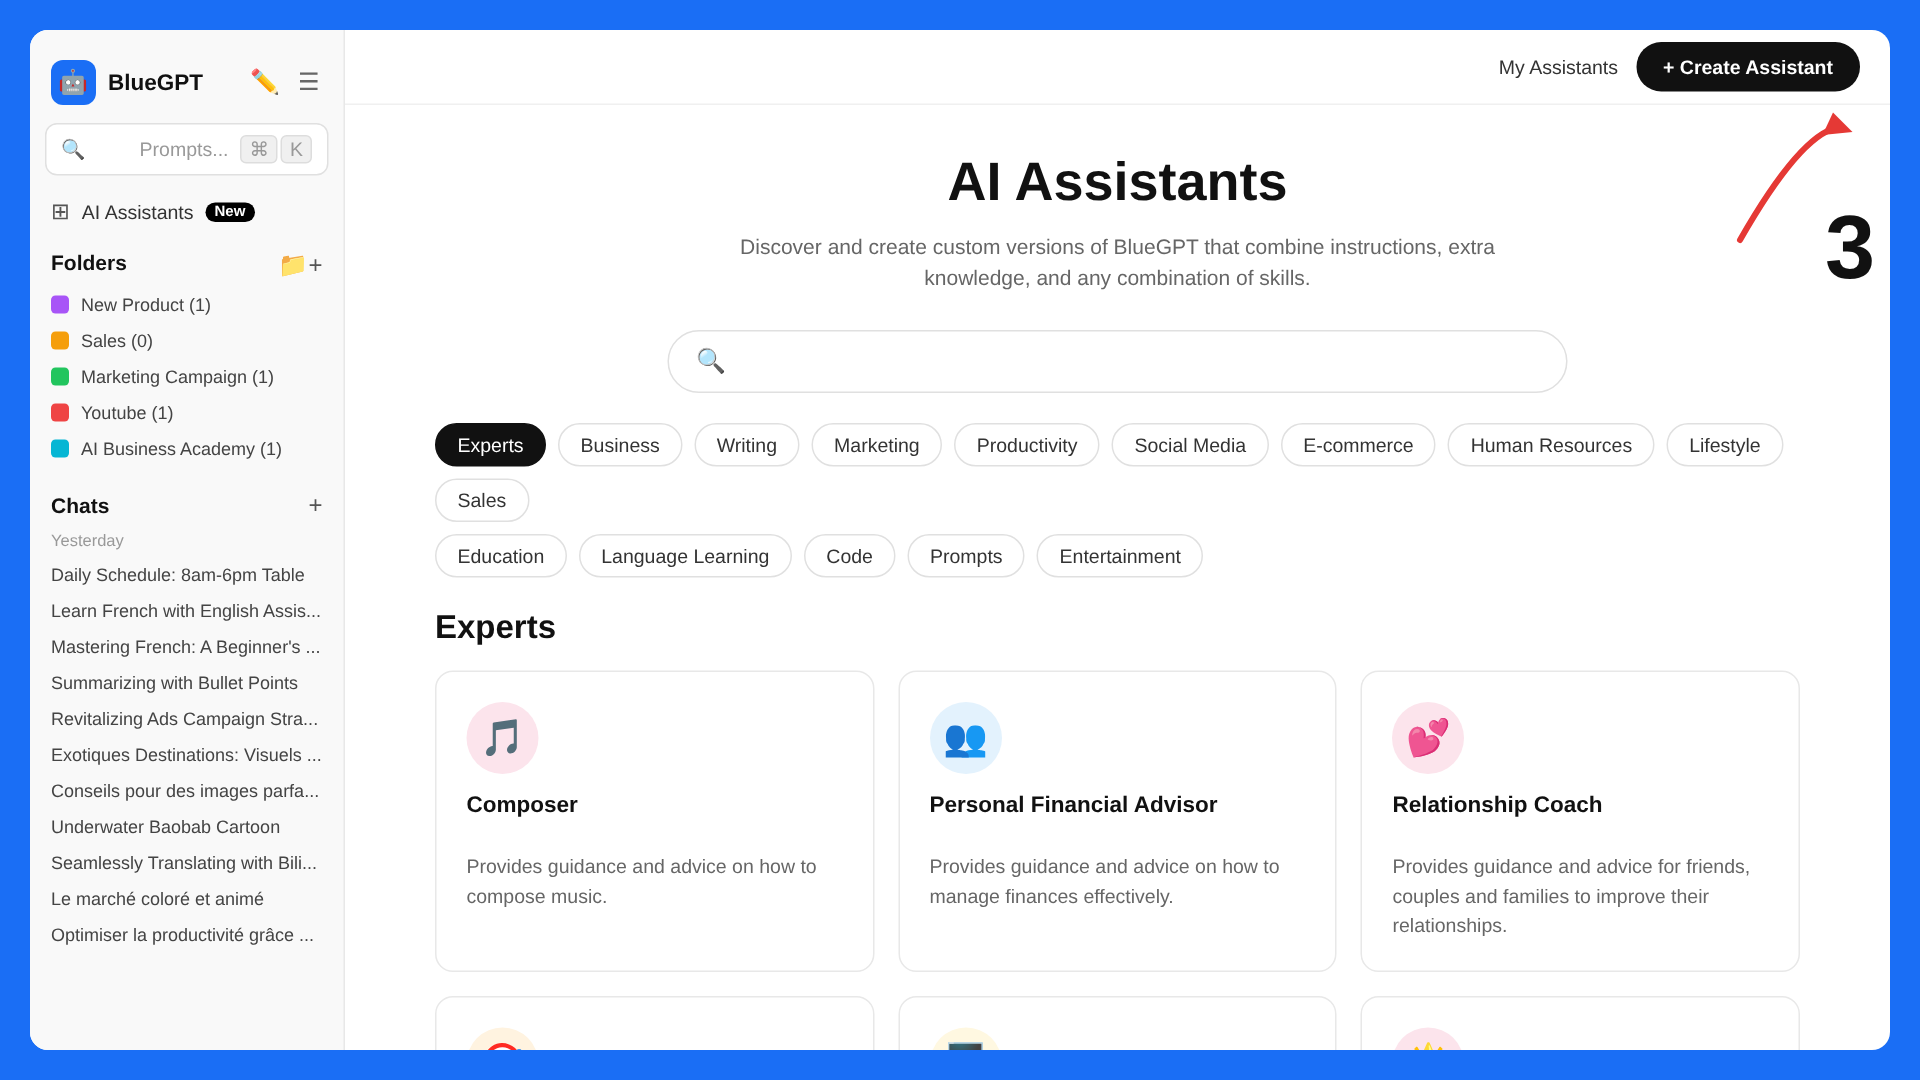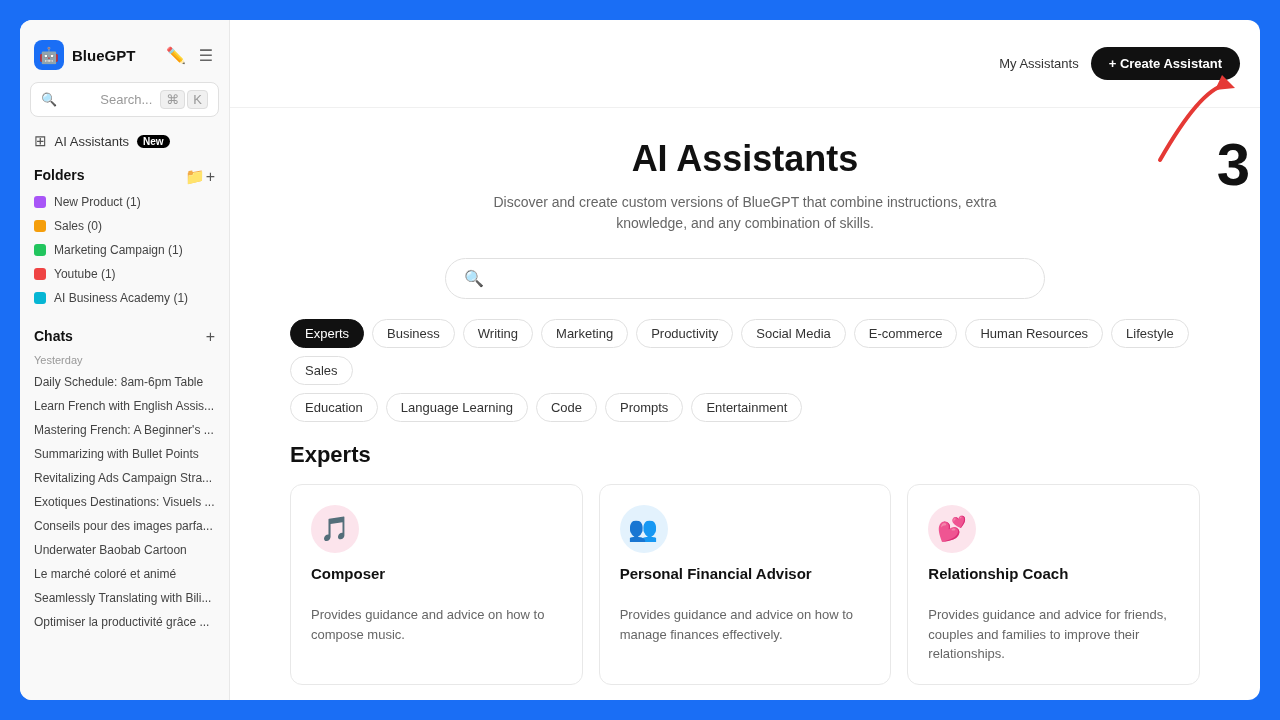--- a/index.html
+++ b/index.html
@@ -32,21 +32,21 @@
     .folder-dot { width: 12px; height: 12px; border-radius: 3px; flex-shrink: 0; }
     
     .chat-section { margin-top: 8px; }
     .chat-date-label { font-size: 11px; color: #999; padding: 4px 14px; }
     .chat-item { padding: 5px 14px; cursor: pointer; font-size: 12px; color: #444; white-space: nowrap; overflow: hidden; text-overflow: ellipsis; }
     
     
     .main-content { flex: 1; display: flex; flex-direction: column; overflow: hidden; }
     
     
-    .top-bar { display: flex; align-items: center; justify-content: flex-end; padding: 27px 20px; border-bottom: 1px solid #f0f0f0; gap: 12px; }
+    .top-bar { display: flex; align-items: center; justify-content: flex-end; padding: 8px 20px; border-bottom: 1px solid #f0f0f0; gap: 12px; }
     .my-assistants-btn { background: none; border: none; cursor: pointer; font-size: 13px; color: #333; font-weight: 500; }
     .create-btn { background: #111; color: white; border: none; border-radius: 20px; padding: 9px 18px; font-size: 13px; font-weight: 600; cursor: pointer; display: flex; align-items: center; gap: 6px; }
     
     
     .content-area { flex: 1; overflow-y: auto; padding: 30px 60px; }
     .page-title { text-align: center; font-size: 36px; font-weight: 800; color: #111; margin-bottom: 12px; }
     .page-subtitle { text-align: center; font-size: 14px; color: #666; line-height: 1.5; margin-bottom: 24px; }
     
     .search-bar { display: flex; align-items: center; gap: 10px; background: white; border: 1.5px solid #e0e0e0; border-radius: 24px; padding: 10px 18px; margin-bottom: 20px; max-width: 600px; margin-left: auto; margin-right: auto; }
     .search-bar input { border: none; outline: none; flex: 1; font-size: 14px; color: #333; }
@@ -82,21 +82,21 @@
         <span class="logo-text">BlueGPT</span>
       </div>
       <div class="sidebar-icons">
         <button class="sidebar-icon-btn">✏️</button>
         <button class="sidebar-icon-btn">☰</button>
       </div>
     </div>
 
     <div class="search-box">
       <span>🔍</span>
-      <span>Search...</span>
+      <span>Prompts...</span>
       <div class="search-kbd">
         <span class="kbd">⌘</span>
         <span class="kbd">K</span>
       </div>
     </div>
 
     <div class="nav-item">
       <span class="nav-icon">⊞</span>
       <span>AI Assistants</span>
       <span class="badge-new">New</span>
@@ -135,22 +135,22 @@
       </div>
       <div class="chat-date-label">Yesterday</div>
       <div class="chat-item">Daily Schedule: 8am-6pm Table</div>
       <div class="chat-item">Learn French with English Assis...</div>
       <div class="chat-item">Mastering French: A Beginner's ...</div>
       <div class="chat-item">Summarizing with Bullet Points</div>
       <div class="chat-item">Revitalizing Ads Campaign Stra...</div>
       <div class="chat-item">Exotiques Destinations: Visuels ...</div>
       <div class="chat-item">Conseils pour des images parfa...</div>
       <div class="chat-item">Underwater Baobab Cartoon</div>
+      <div class="chat-item">Seamlessly Translating with Bili...</div>
       <div class="chat-item">Le marché coloré et animé</div>
-      <div class="chat-item">Seamlessly Translating with Bili...</div>
       <div class="chat-item">Optimiser la productivité grâce ...</div>
     </div>
   </div>
 
   <div class="main-content">
 
     <div class="top-bar">
       <button class="my-assistants-btn">My Assistants</button>
       <button class="create-btn">+ Create Assistant</button>
     </div>

